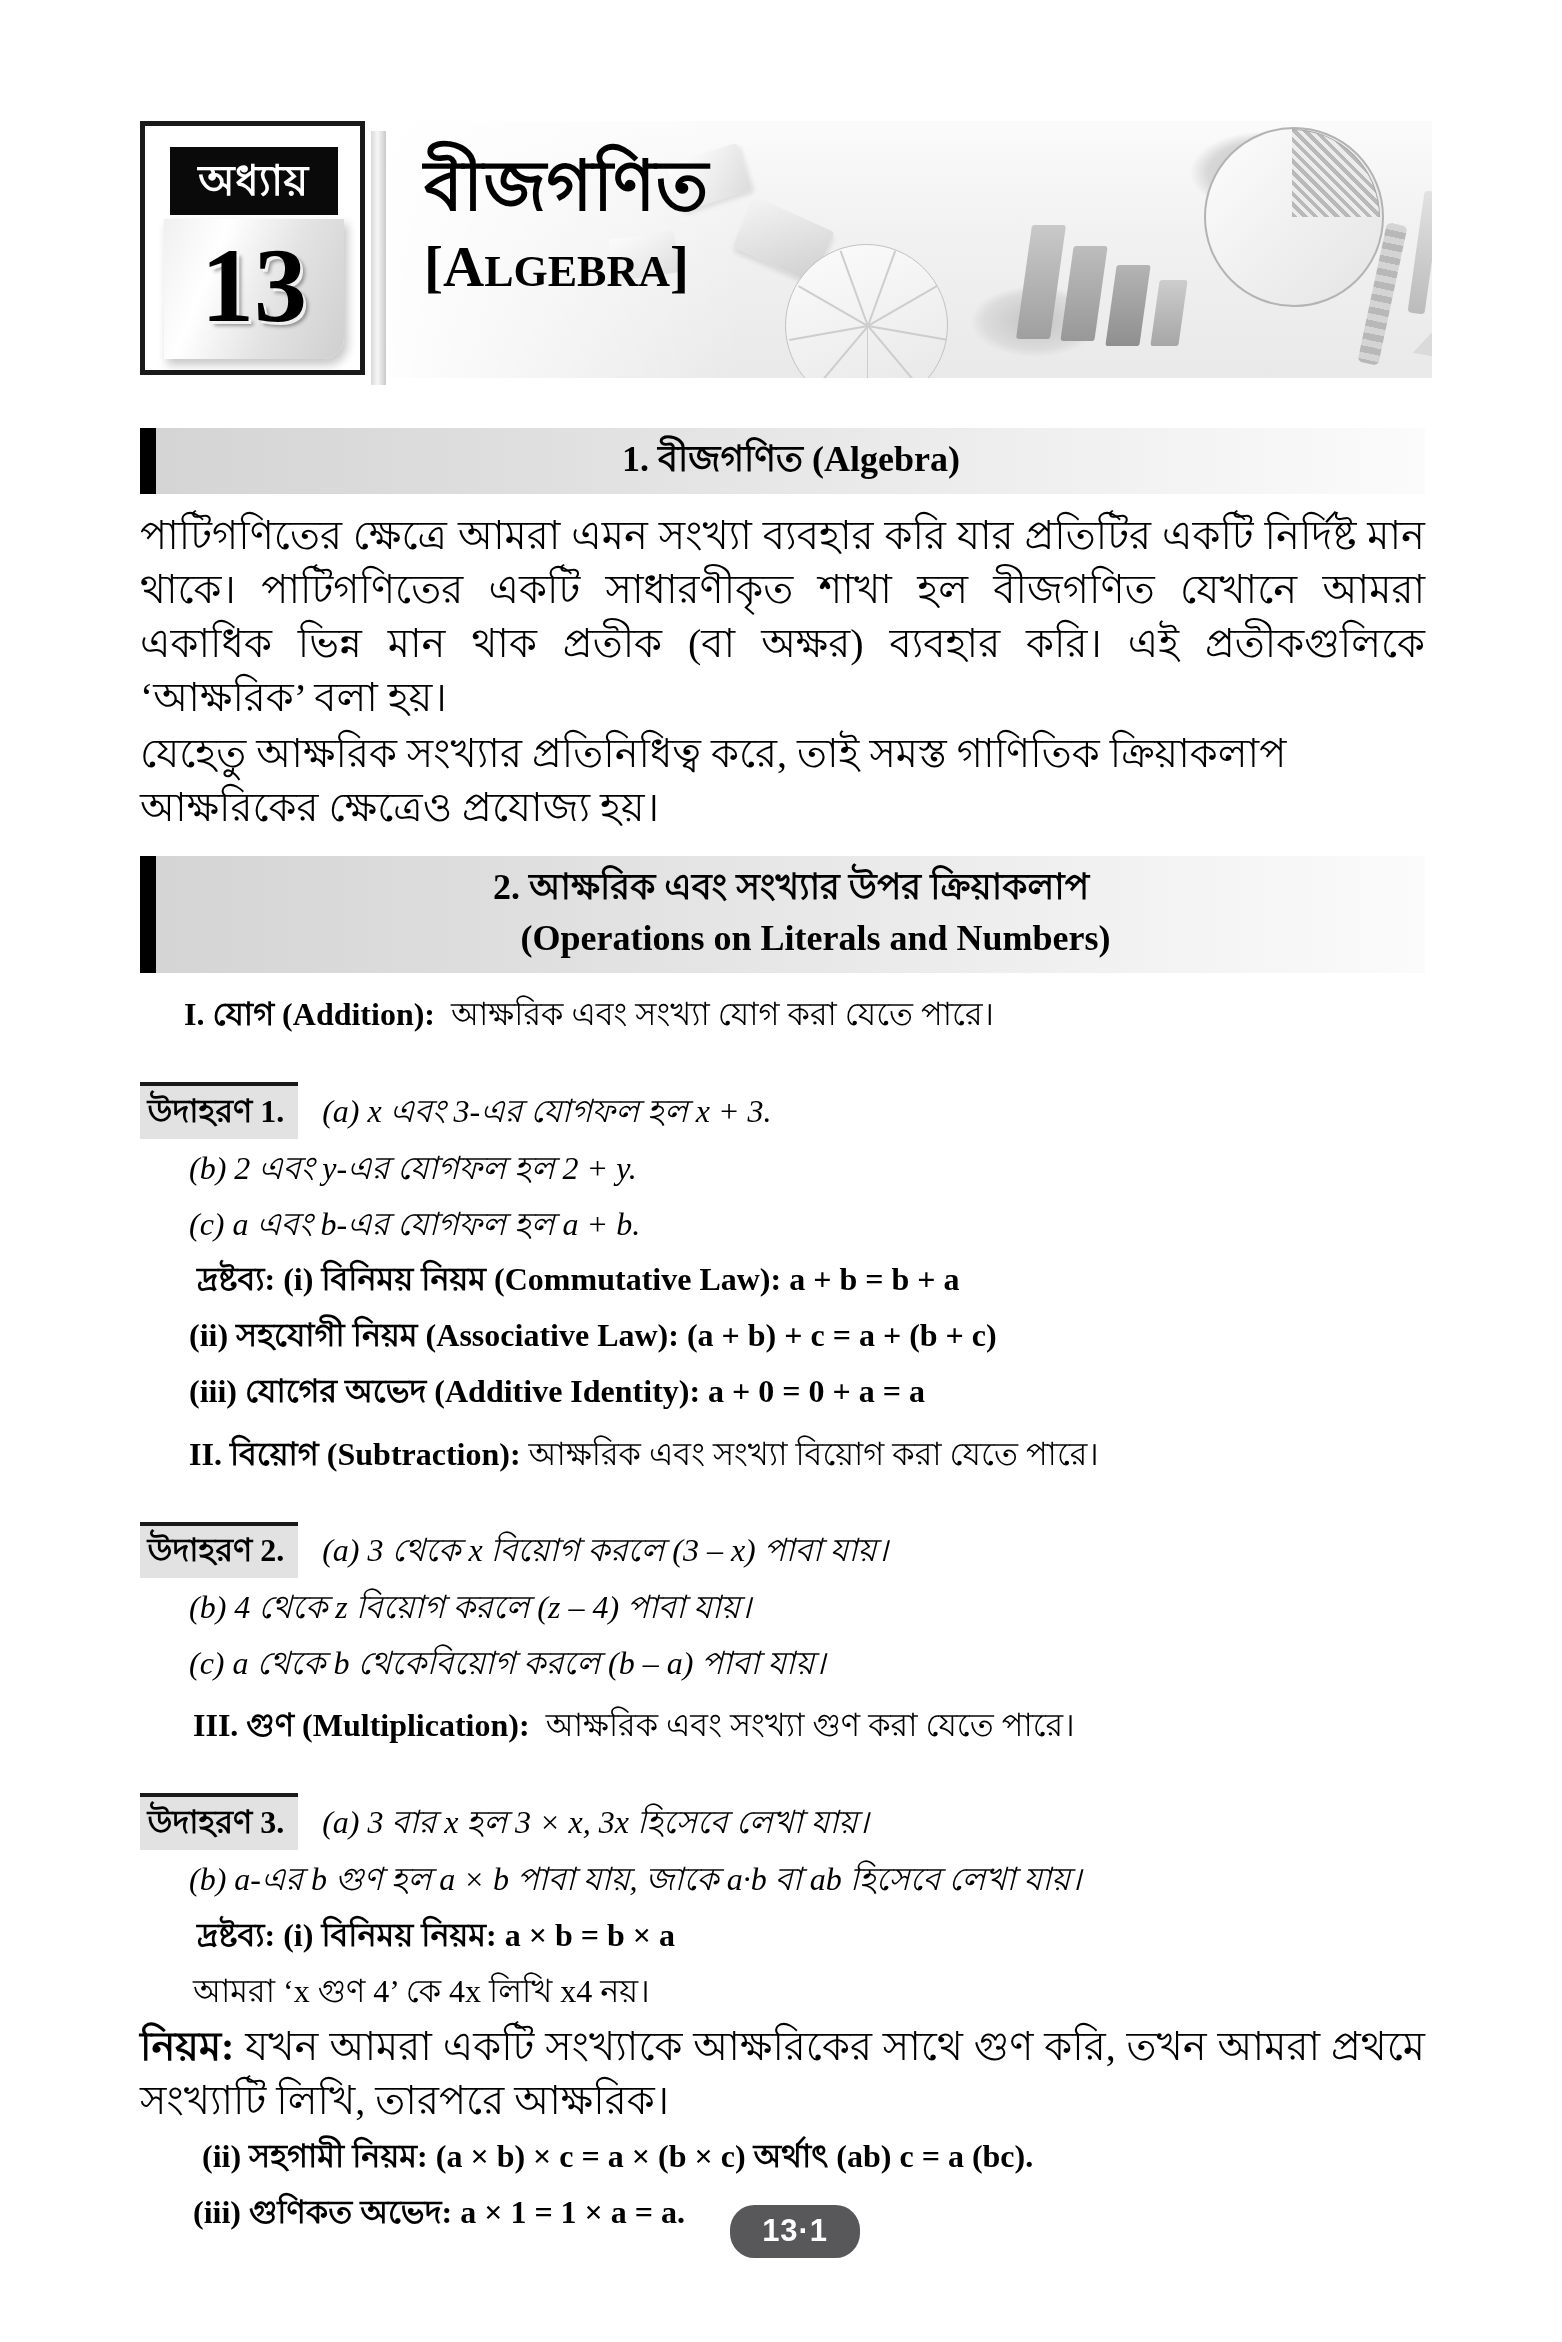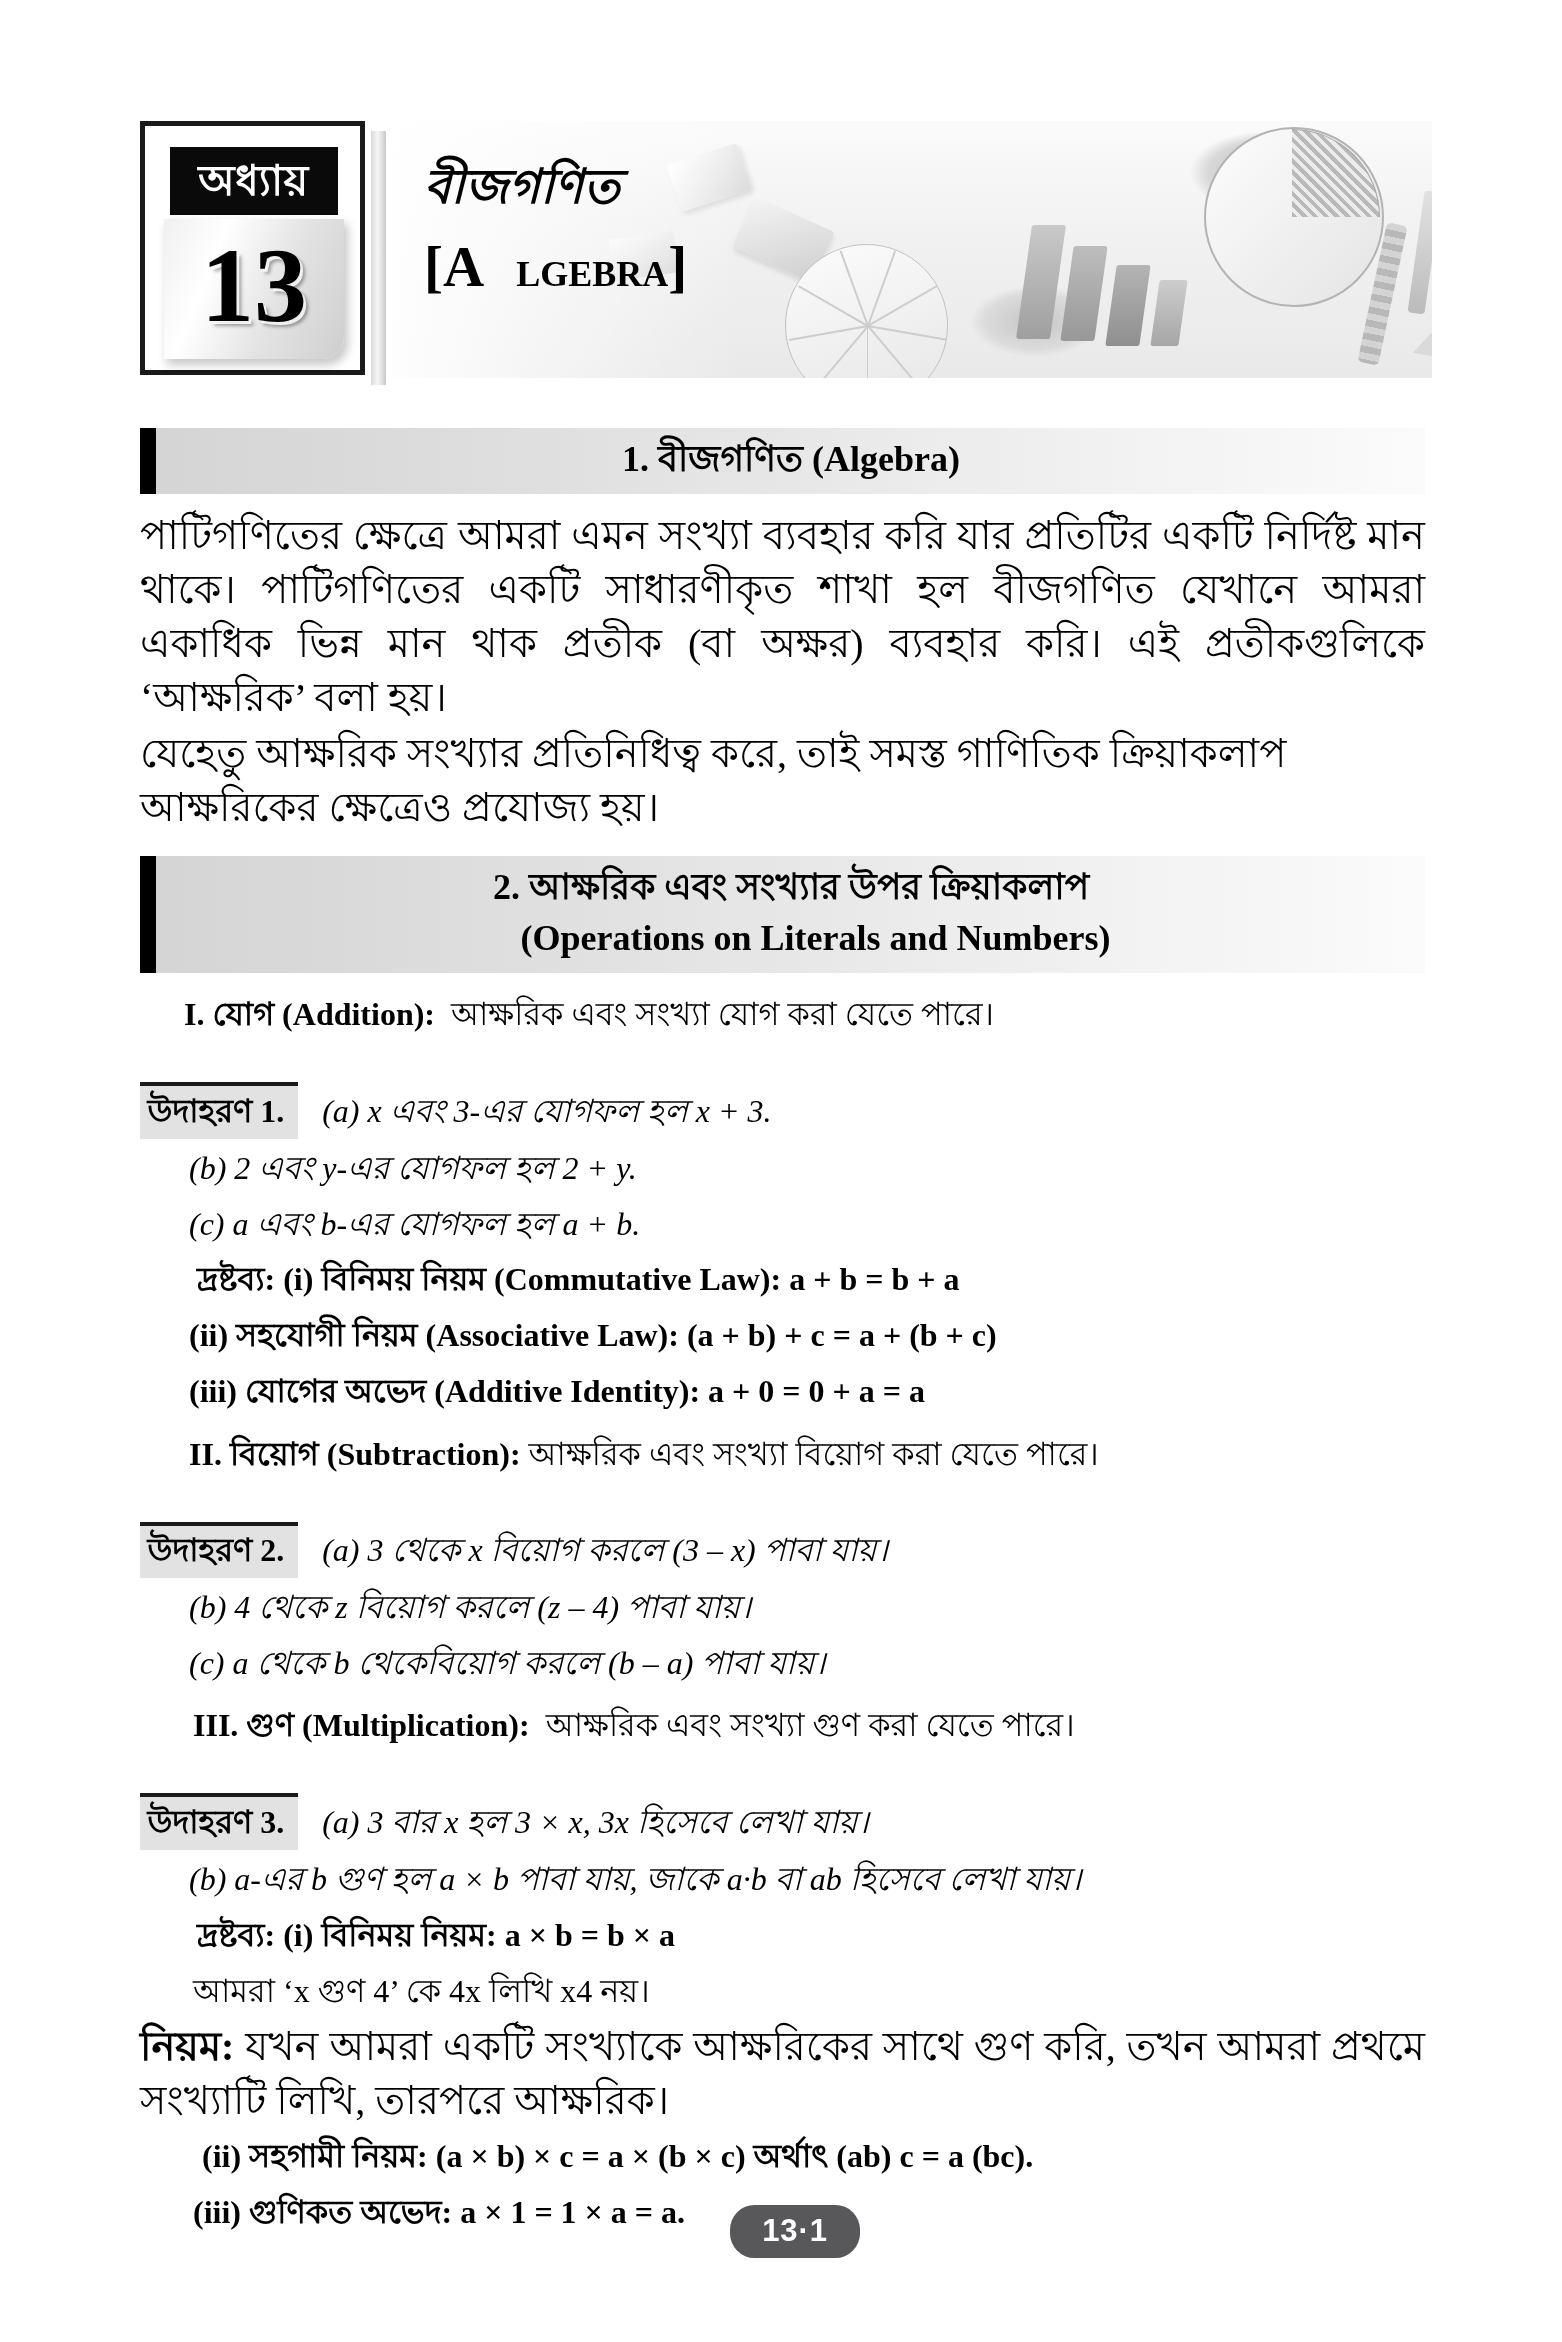--- a/index.html
+++ b/index.html
@@ -135,35 +135,34 @@
 
   .banner-title {
     position: absolute;
     left: 284px;
     top: 24.6px;
     z-index: 5;
   }
   .banner-title .bn {
     font-family: "Liberation Sans", "DejaVu Sans", sans-serif;
     font-weight: bold;
-    font-size: 48px;
+    font-size: 70px;
     line-height: 81px;
     color: #000000;
     letter-spacing: 0.5px;
-    font-style: italic;
   }
   .banner-title .en {
     font-family: "Liberation Serif", "DejaVu Serif", serif;
     font-weight: bold;
     font-size: 57px;
     line-height: 70px;
     color: #000000;
     margin-top: 5.7px;
   }
-  .banner-title .en .sc { font-size: 36px; margin-left: 32px; }
+  .banner-title .en .sc { font-size: 44px; }
 
   
   .content {
     position: absolute;
     left: 140px;
     top: 428px;
     width: 1285px;
   }
 
   .sec-head {

